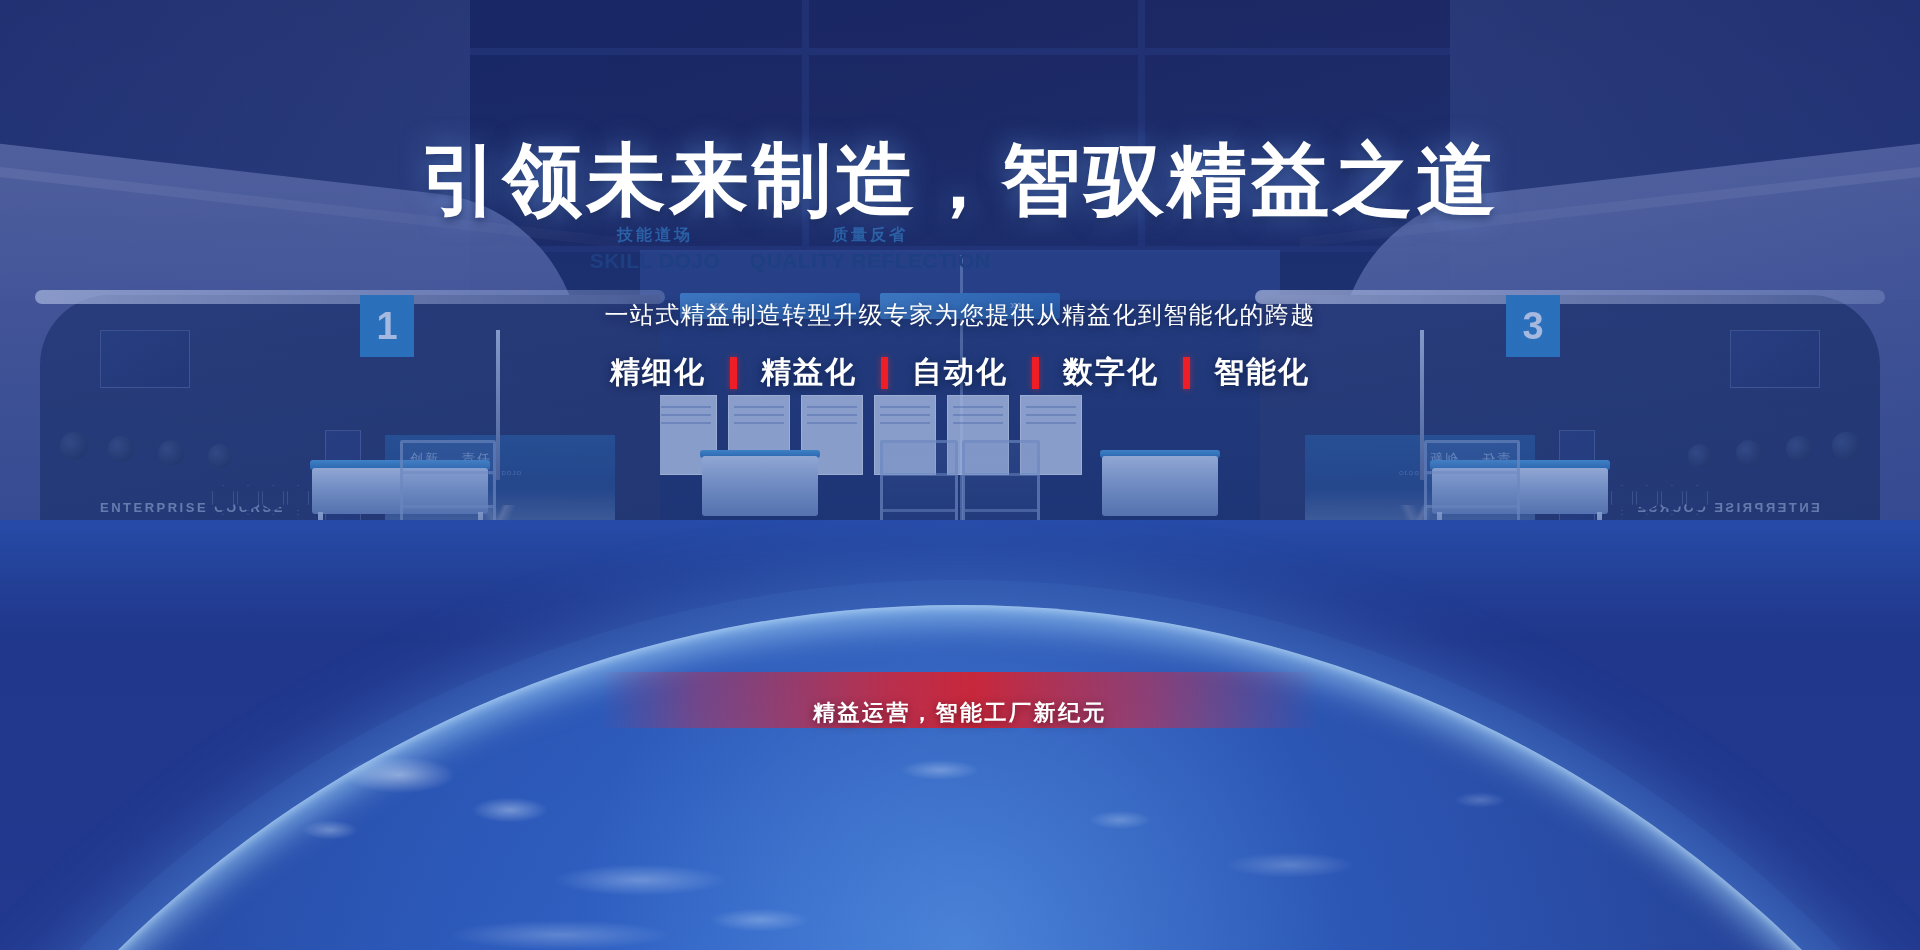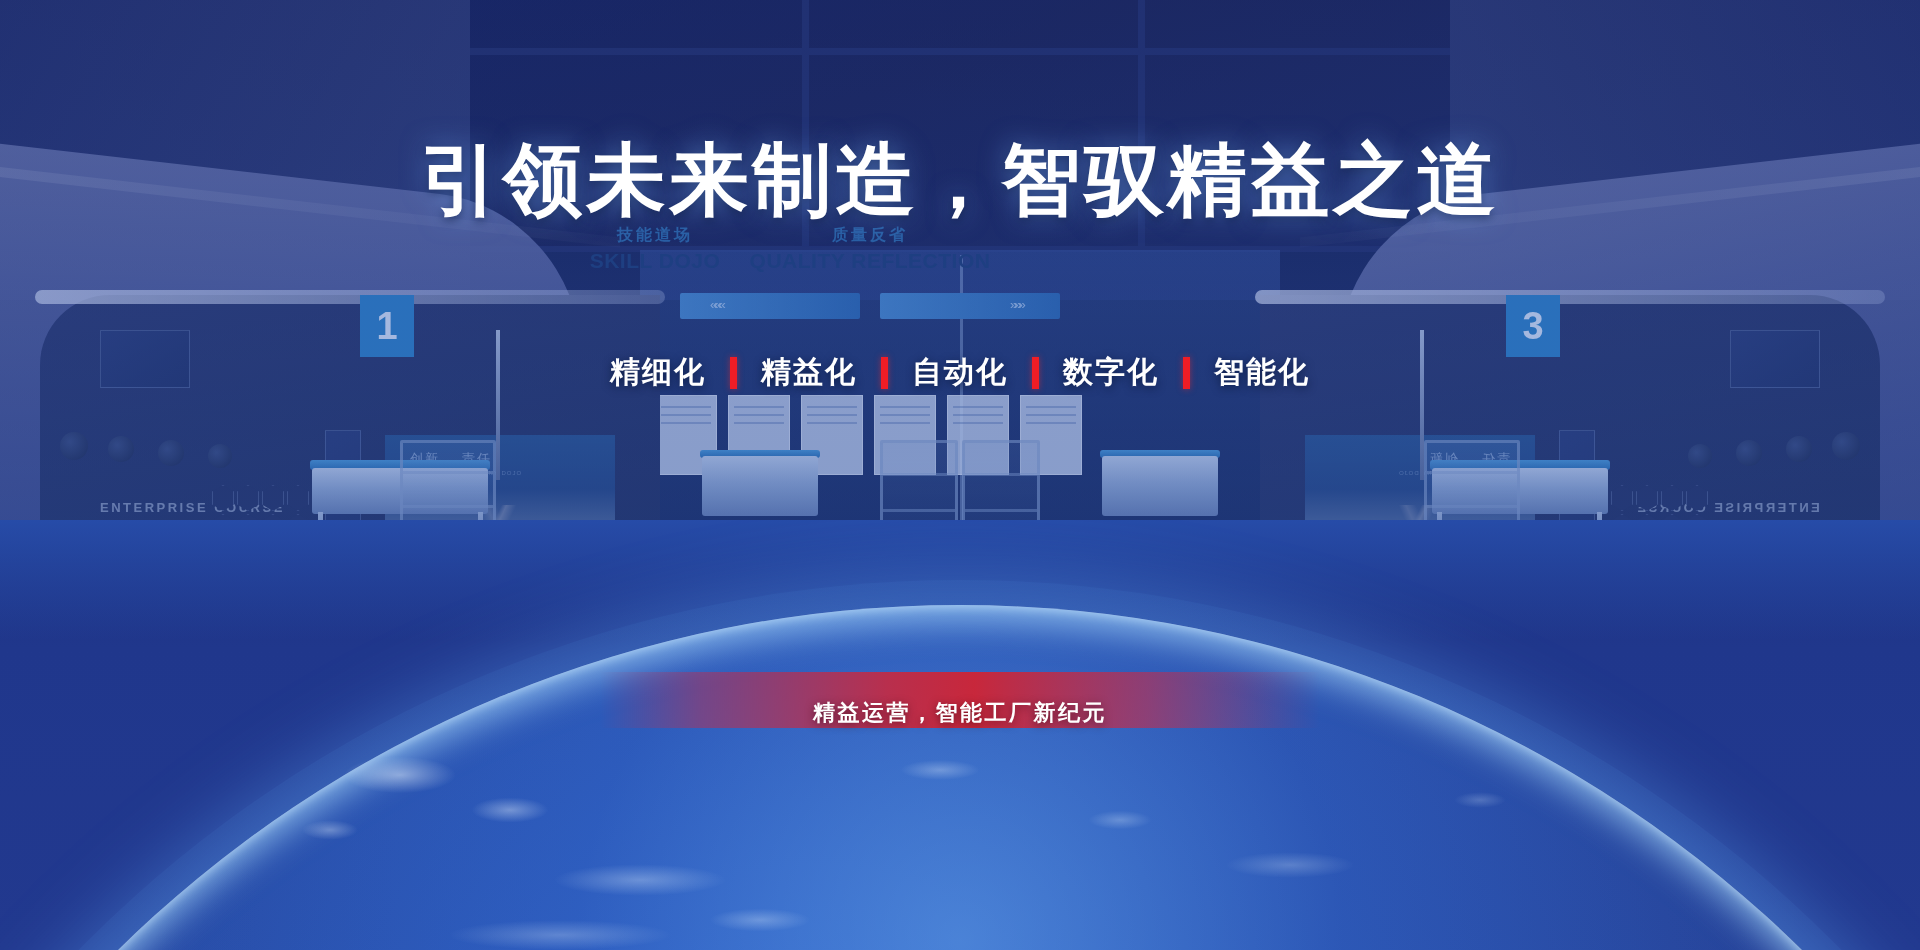--- a/index.html
+++ b/index.html
@@ -487,20 +487,21 @@
     <div class="atmo"></div>
     <div class="earth"></div>
     <div class="earth-limb"></div>
     <div class="clouds"></div>
   </div>
 
   <div class="content">
 
     <div class="title">引领未来制造，智驭精益之道</div>
 
+    <div class="subtitle">一站式精益制造转型升级专家为您提供从精益化到智能化的跨越</div>
 
     <div class="keywords">
       <span class="kw">精细化</span>
       <span class="kw-sep"></span>
       <span class="kw">精益化</span>
       <span class="kw-sep"></span>
       <span class="kw">自动化</span>
       <span class="kw-sep"></span>
       <span class="kw">数字化</span>
       <span class="kw-sep"></span>

